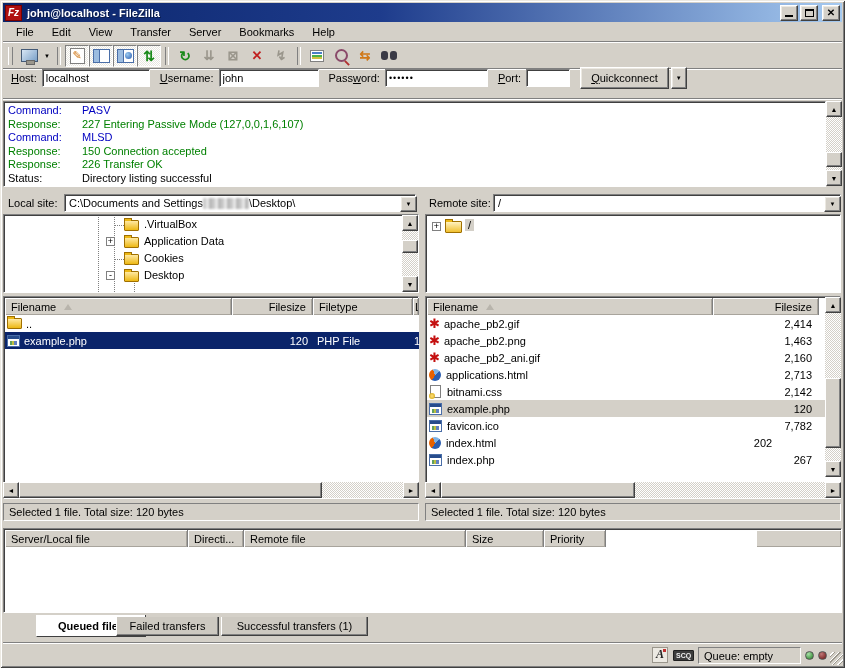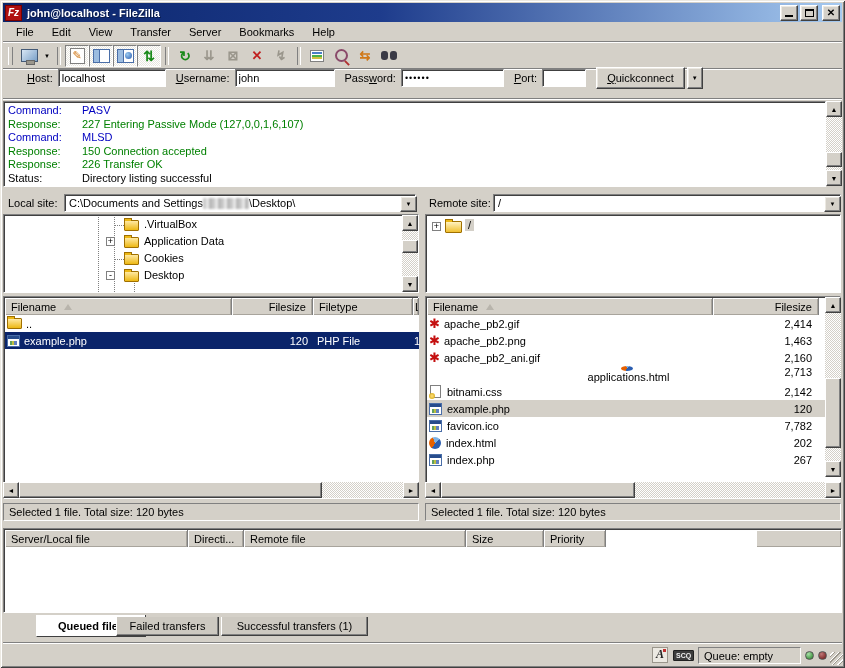--- a/index.html
+++ b/index.html
@@ -45,21 +45,21 @@
   .tb-panes::before{content:"";position:absolute;left:0;top:0;bottom:0;width:5px;background:#9cbce0;border-right:1px solid #4a6ea8;}
   .tb-panes.globe::after{content:"";position:absolute;right:1px;top:2px;width:7px;height:7px;border-radius:50%;background:radial-gradient(circle at 35% 35%,#9ccaf0,#2a5db0);}
   .tb-filter{width:14px;height:12px;background:#fff;border:1px solid #808080;display:flex;flex-direction:column;justify-content:space-evenly;padding:1px;box-sizing:border-box;}
   .tb-filter i{display:block;height:2px;}
   .tb-mag{width:9px;height:9px;border:2px solid #8a4a6a;border-radius:50%;position:relative;}
   .tb-mag::after{content:"";position:absolute;right:-4px;bottom:-4px;width:6px;height:2px;background:#b03030;transform:rotate(45deg);}
   .tb-bino{width:16px;height:10px;position:relative;}
   .tb-bino::before,.tb-bino::after{content:"";position:absolute;top:0;width:7px;height:9px;background:#3a3a46;border-radius:3px;}
   .tb-bino::before{left:0;} .tb-bino::after{right:0;}
   
-  .quickbar{left:3px;top:70px;width:839px;height:16px;display:flex;align-items:center;box-sizing:border-box;padding-left:24px;}
+  .quickbar{left:3px;top:70px;width:839px;height:16px;display:flex;align-items:center;box-sizing:border-box;padding-left:8px;}
   .qc-label u{text-decoration:underline;}
   .field{height:18px;box-sizing:border-box;border:1px solid;border-color:#808080 #fff #fff #808080;box-shadow:inset 1px 1px 0 #404040;background:#fff;
          font-family:"Liberation Sans",sans-serif;font-size:11px;padding:1px 3px;margin:0 10px 0 5px;}
   .qc-btn{height:20px;padding:0 10px;display:flex;align-items:center;font-size:11px;cursor:default;}
   .qc-drop{width:14px;height:20px;display:flex;align-items:center;justify-content:center;font-size:6px;margin-left:2px;}
   
   .log{left:3px;top:101px;width:823px;height:86px;box-sizing:border-box;padding:2px 4px;line-height:13.5px;white-space:nowrap;overflow:hidden;}
   .log .lbl{display:inline-block;width:74px;}
   .l-cmd{color:#0000c0;} .l-resp{color:#008000;} .l-stat{color:#000;}
   
@@ -326,21 +326,21 @@
   <div class="lrow" style="left:1px;top:35px;width:398px;">
       <span class="icon-img">✱</span>
       <span style="margin-left:2px;">apache_pb2.png</span>
       <span class="cell-size" style="left:287px;width:98px;">1,463</span>
     </div>
   <div class="lrow" style="left:1px;top:52px;width:398px;">
       <span class="icon-img">✱</span>
       <span style="margin-left:2px;">apache_pb2_ani.gif</span>
       <span class="cell-size" style="left:287px;width:98px;">2,160</span>
     </div>
-  <div class="lrow" style="left:1px;top:69px;width:398px;flex-direction:column;">
+  <div class="lrow" style="left:1px;top:69px;width:398px;">
       <span class="icon-ff" style="margin-left:2px;"></span>
       <span style="margin-left:5px;">applications.html</span>
       <span class="cell-size" style="left:287px;width:98px;">2,713</span>
     </div>
   <div class="lrow" style="left:1px;top:86px;width:398px;">
       <span class="icon-css" style="margin-left:3px;"></span>
       <span style="margin-left:6px;">bitnami.css</span>
       <span class="cell-size" style="left:287px;width:98px;">2,142</span>
     </div>
   <div class="lrow sel-inactive" style="left:1px;top:103px;width:398px;">
@@ -349,21 +349,21 @@
       <span class="cell-size" style="left:287px;width:98px;">120</span>
     </div>
   <div class="lrow" style="left:1px;top:120px;width:398px;">
       <span class="icon-win" style="margin-left:2px;"></span>
       <span style="margin-left:5px;">favicon.ico</span>
       <span class="cell-size" style="left:287px;width:98px;">7,782</span>
     </div>
   <div class="lrow" style="left:1px;top:137px;width:398px;">
       <span class="icon-ff" style="margin-left:2px;"></span>
       <span style="margin-left:5px;">index.html</span>
-      <span class="cell-size" style="left:287px;width:98px;">202</span>
+      <span class="cell-size" style="left:287px;width:98px;text-align:center;">202</span>
     </div>
   <div class="lrow" style="left:1px;top:154px;width:398px;">
       <span class="icon-win" style="margin-left:2px;"></span>
       <span style="margin-left:5px;">index.php</span>
       <span class="cell-size" style="left:287px;width:98px;">267</span>
     </div>
 </div>
 
 <div class="abs sbtn" style="left:825px;top:297px;width:16px;height:16px;">▲</div>
 <div class="abs strack" style="left:825px;top:313px;width:16px;height:148px;"></div>

